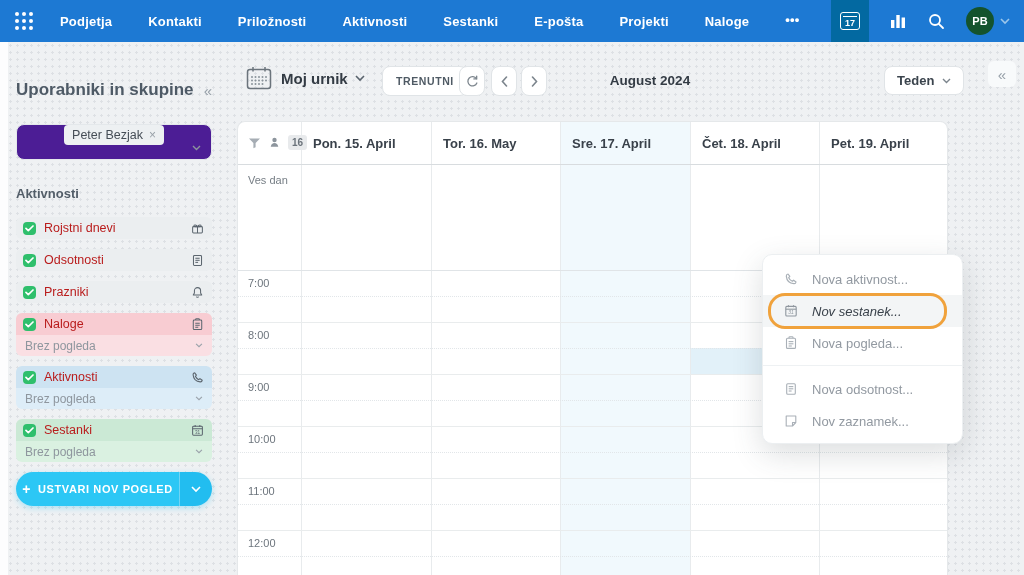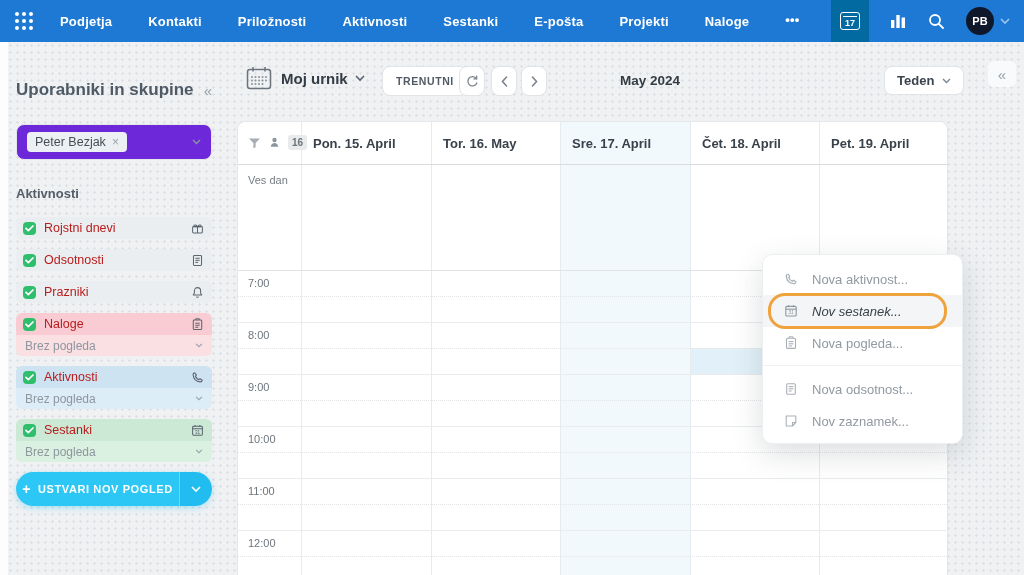--- a/index.html
+++ b/index.html
@@ -21,31 +21,31 @@
   .nav-items { display:flex; list-style:none; margin-left:26px; gap:36px; }
   .nav-items li { color:#fff; font-size:13px; font-weight:600; letter-spacing:.2px; cursor:pointer; white-space:nowrap; }
   .nav-more { font-size:11px; letter-spacing:2px; position:relative; top:-2px; }
   .nav-right { margin-left:auto; display:flex; align-items:center; gap:20px; margin-right:14px; height:42px; }
   .nav-active-box { width:38px; height:42px; background:#0369a1; display:flex; align-items:center; justify-content:center; cursor:pointer; }
   .cal17 { width:20px; height:18px; border:1.5px solid #fff; border-radius:3px;
     display:flex; align-items:flex-end; justify-content:center;
     font-size:9px; font-weight:700; color:#fff; line-height:10px; padding-bottom:1px; position:relative; }
   .cal17::before { content:""; position:absolute; left:2px; right:2px; top:3px; height:1.3px; background:#fff; }
   .avatar-wrap { display:flex; align-items:center; gap:6px; cursor:pointer; }
-  .avatar { width:28px; height:28px; border-radius:50%; background:#0f172a;
+  .avatar { width:28px; height:28px; border-radius:50%; background:#14532d;
     color:#fff; font-size:11px; font-weight:700; display:flex; align-items:center; justify-content:center; }
 
   
   .left-strip { position:absolute; left:0; top:42px; width:8px; bottom:0; background:#fdfdfe; }
   .sidebar { position:absolute; left:8px; top:42px; width:212px; }
   .sb-head { margin:38px 8px 0; display:flex; justify-content:space-between; align-items:center; }
   .sb-title { font-size:17px; font-weight:700; color:#4e5a66; }
   .collapse { color:#97a0a9; font-size:15px; cursor:pointer; line-height:1; }
-  .user-select { margin:24px 8px 0; height:36px; background:#6d28d9; border:1px solid #e4e8eb;
-    border-radius:8px; display:flex; align-items:center; padding:0 10px; cursor:pointer; }
+  .user-select { margin:24px 8px 0; height:36px; background:#4c1d95; border:1px solid #e4e8eb;
+    border-radius:8px; display:flex; align-items:center; padding:0 10px; cursor:pointer;flex-direction:column; }
   .user-tag { background:#edf0f2; border-radius:4px; padding:3px 8px; font-size:12.5px; color:#454d56;
     display:flex; align-items:center; gap:6px; }
   .tag-x { color:#99a1a9; font-size:12px; cursor:pointer; }
   .sel-caret { margin-left:auto; color:#8c949c; }
   .sec-label { margin:26px 8px 16px; font-size:13px; font-weight:700; color:#525d68; }
   .srow { margin:0 8px 10px; height:22px; border-radius:6px; background:#ebeef0;
     display:flex; align-items:center; padding:0 7px; cursor:pointer; }
   .srow-label { font-size:12.5px; color:#b91c1c; margin-left:8px; flex:1; }
   .srow-icon { color:#5c666f; }
   .checkbox { width:13px; height:13px; border-radius:4px; background:#2fbf6c;
@@ -368,21 +368,21 @@
 <div class="abs btn ibtn" style="left:491px;">
   <svg width="7" height="11" viewBox="0 0 7 11" fill="none" stroke="currentColor" stroke-width="1.6" stroke-linecap="round">
       <polyline points="5.5,1 1.5,5.5 5.5,10"></polyline>
     </svg>
 </div>
 <div class="abs btn ibtn" style="left:521px;">
   <svg width="7" height="11" viewBox="0 0 7 11" fill="none" stroke="currentColor" stroke-width="1.6" stroke-linecap="round">
       <polyline points="1.5,1 5.5,5.5 1.5,10"></polyline>
     </svg>
 </div>
-<div class="abs month-title">May 2024</div>
+<div class="abs month-title">August 2024</div>
 <div class="abs btn teden">
   <span>Teden</span>
   <svg width="9" height="6" viewBox="0 0 9 6" fill="none" stroke="#7c858d" stroke-width="1.4">
       <polyline points="1,1 4.5,4.5 8,1"></polyline>
     </svg>
 </div>
 <div class="abs collapse-right">
   <span class="collapse">«</span>
 </div>
 

